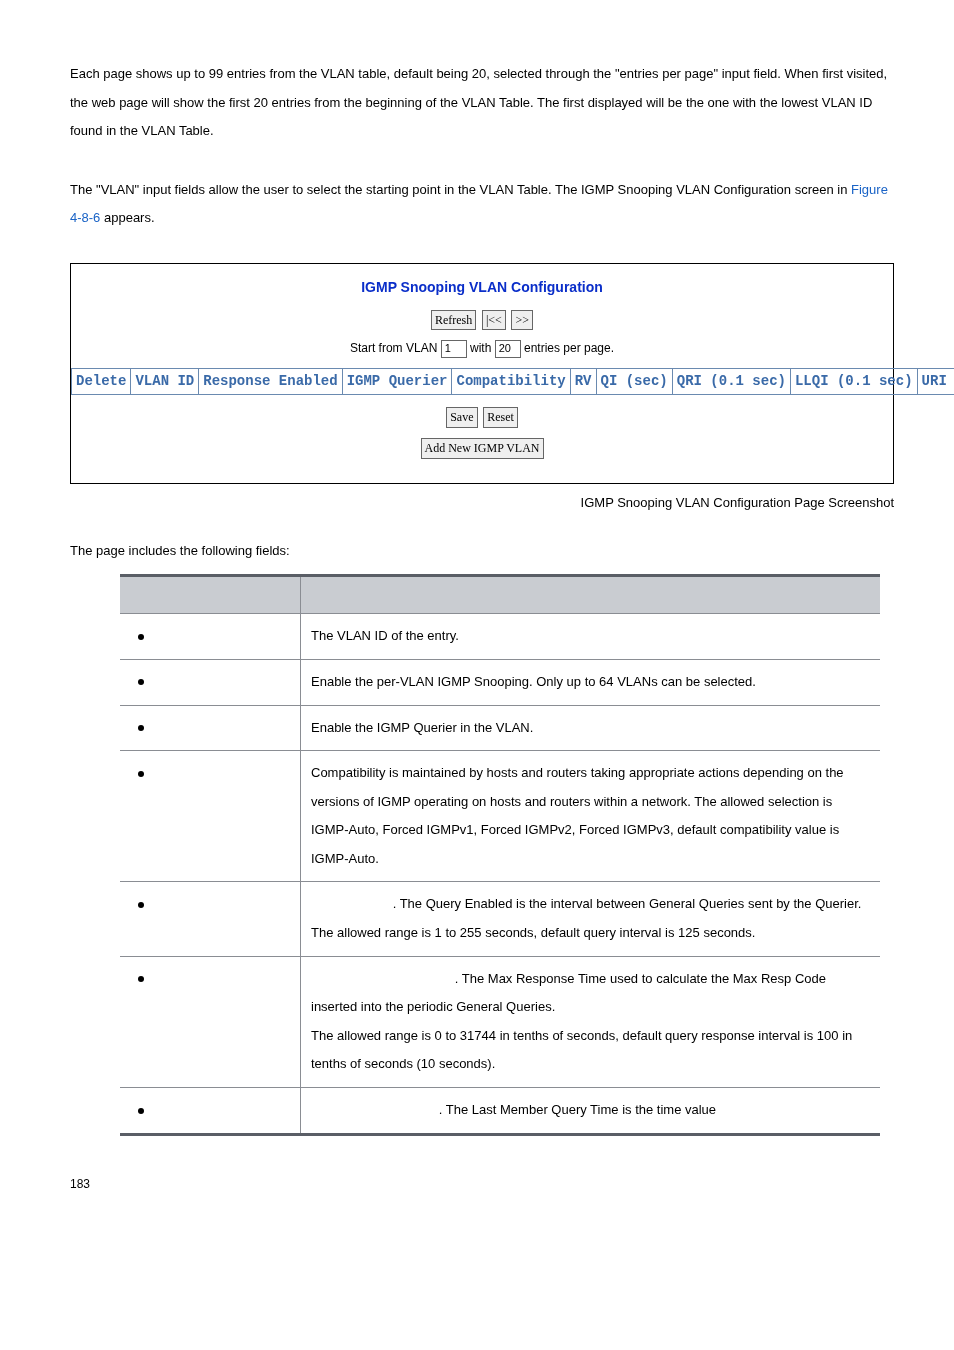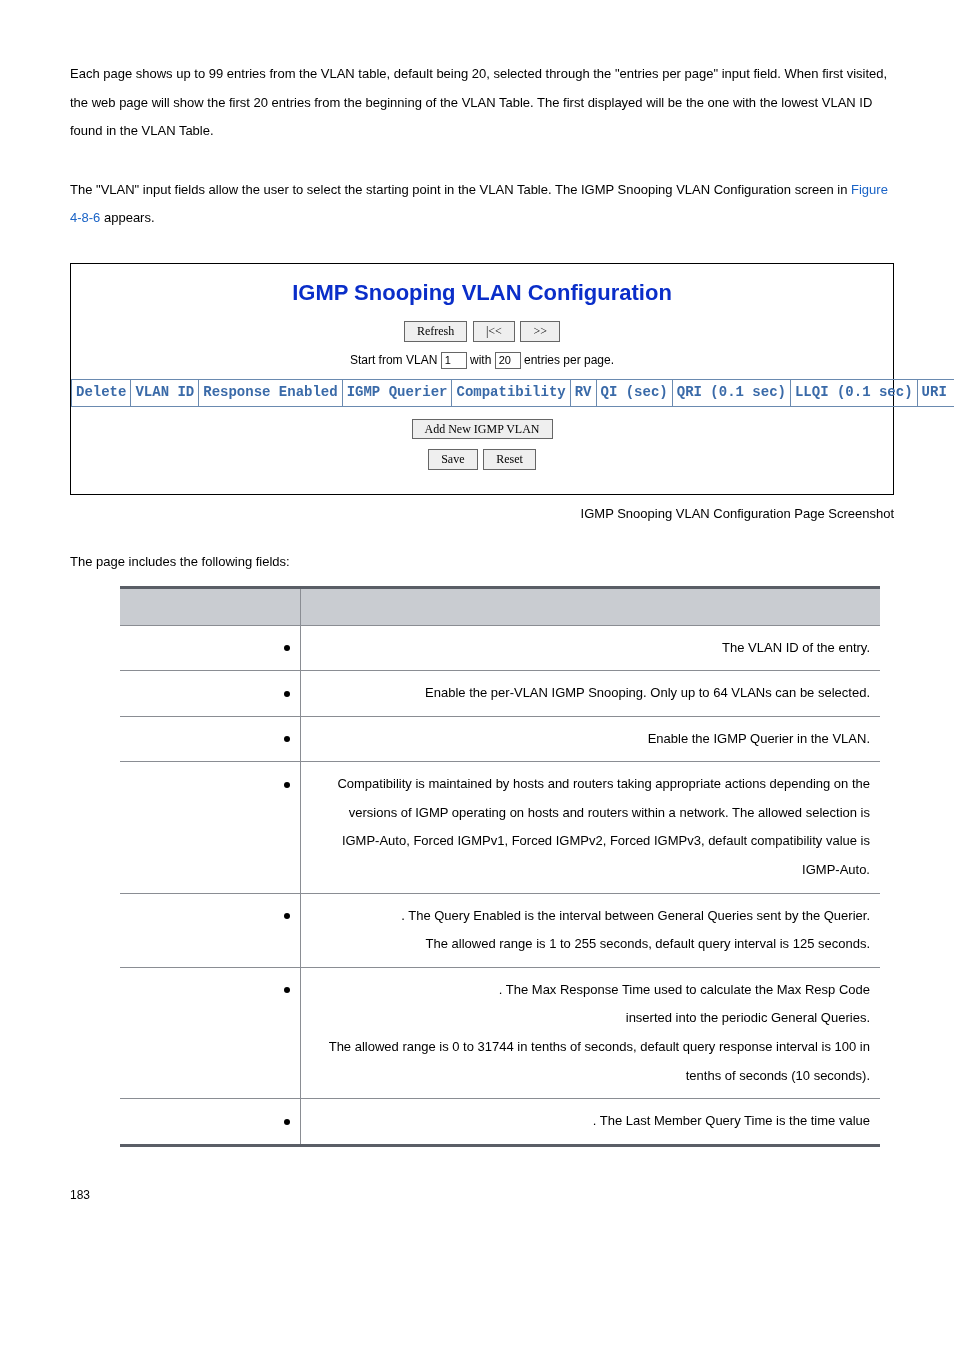--- a/index.html
+++ b/index.html
@@ -18,31 +18,31 @@
   .figlink { color: #1a63c6; }
   .shot {
     border: 1px solid #000;
     margin: 10px 0 10px 0;
     padding: 10px 0 14px 0;
     text-align: center;
   }
   .shot-title {
     color: #0a2ec9;
     font-weight: bold;
-    font-size: 22px;
+    font-size: 14px;
     margin: 4px 0 12px 0;
   }
   .btnrow { margin: 4px 0 10px 0; }
   .btn {
     display: inline-block;
     border: 1px solid #666;
     background: #efefef;
     font-family: "Times New Roman", serif;
     font-size: 12px;
-    padding: 1px 12px;
+    padding: 1px 3px;
     margin: 0 1px;
   }
   .startrow { font-size: 12px; margin-bottom: 10px; }
   .minput {
     display: inline-block;
     border: 1px solid #666;
     background: #fff;
     font-size: 11px;
     padding: 0 3px;
     min-width: 18px;
@@ -75,21 +75,20 @@
     background: #c9ccd1;
     height: 34px;
     border-bottom: 1px solid #8a8d93;
   }
   table.fields th.col1 { width: 178px; border-right: 1px solid #8a8d93; }
   table.fields td {
     border-top: 1px solid #8a8d93;
     vertical-align: top;
     padding: 8px 10px 8px 10px;
     line-height: 2.2;
-    text-align: right;
   }
   table.fields td.col1 {
     border-right: 1px solid #8a8d93;
     padding-left: 18px;
   }
   .bullet {
     display: inline-block;
     width: 6px; height: 6px;
     background: #000; border-radius: 50%;
     vertical-align: middle;
@@ -125,25 +124,25 @@
       <td>Compatibility</td>
       <td>RV</td>
       <td>QI (sec)</td>
       <td>QRI (0.1 sec)</td>
       <td>LLQI (0.1 sec)</td>
       <td>URI (sec)</td>
     </tr>
   </tbody>
     </table>
   <div class="btnrow">
-    <span class="btn" style="font-family:'Times New Roman',serif;">Add New IGMP VLAN</span>
+    <span class="btn">Save</span>
+    <span class="btn">Reset</span>
   </div>
   <div class="btnrow">
-    <span class="btn">Save</span>
-    <span class="btn">Reset</span>
+    <span class="btn" style="font-family:'Times New Roman',serif;">Add New IGMP VLAN</span>
   </div>
 </div>
 
 <div class="caption">IGMP Snooping VLAN Configuration Page Screenshot</div>
 
 <div class="fieldsintro">The page includes the following fields:</div>
 
 <table class="fields">
   <tbody>
       <tr>

